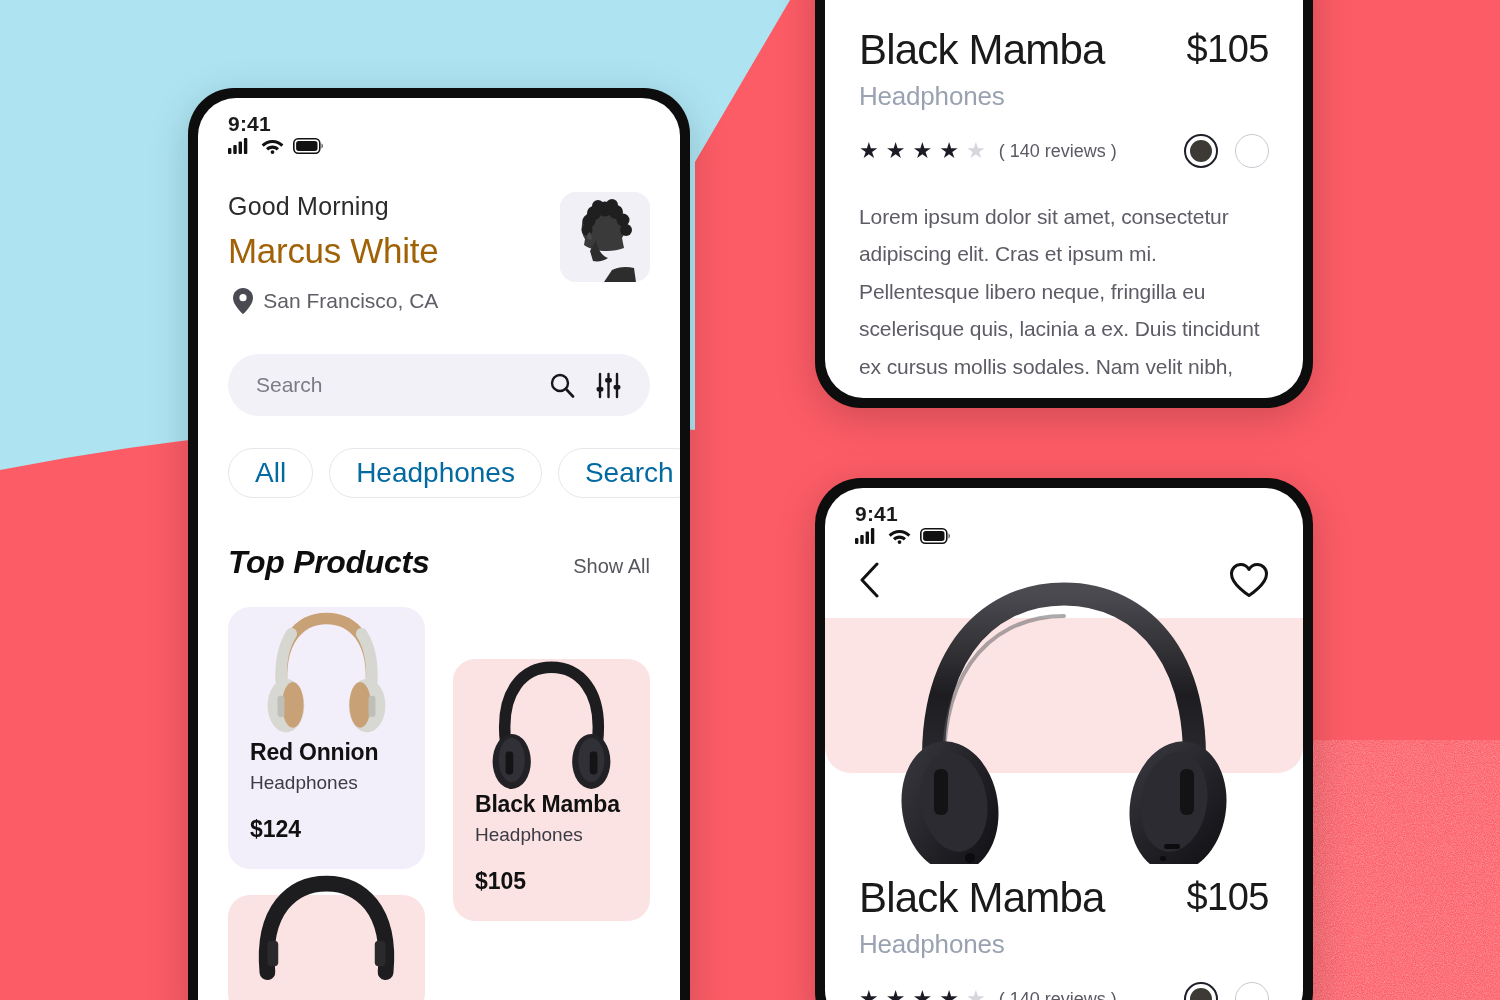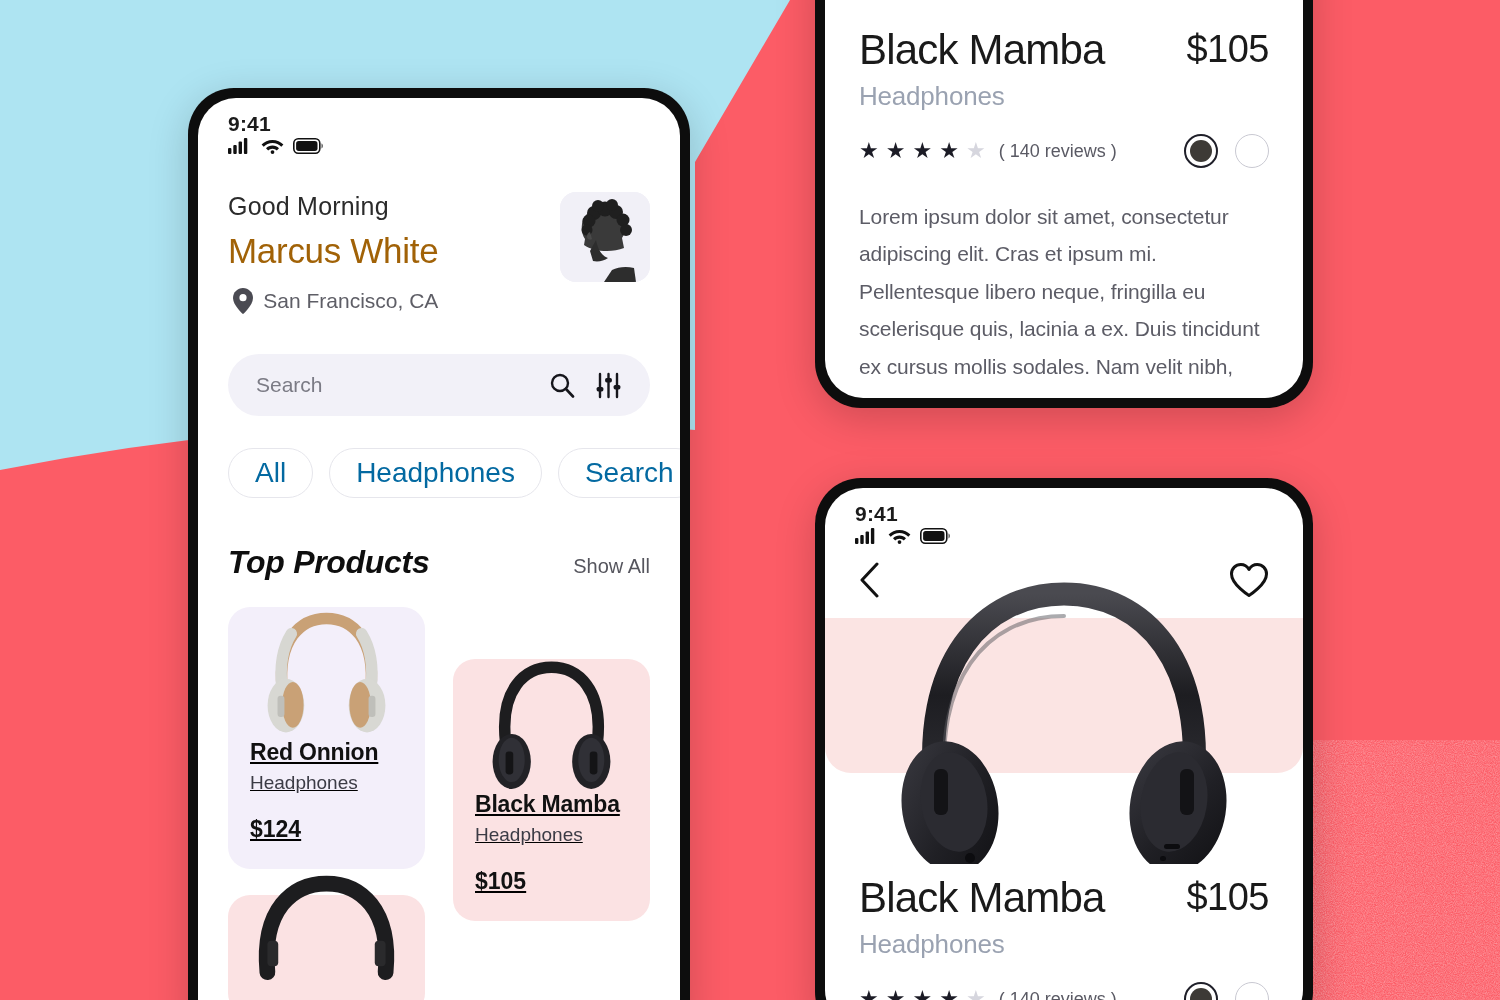--- a/index.html
+++ b/index.html
@@ -191,21 +191,20 @@
     margin-top: 26px;
     position: relative;
   }
   .col { flex: 1; display: flex; flex-direction: column; }
   .col-right { padding-top: 52px; }
 
   .pcard {
     border-radius: 22px;
     padding: 20px 22px 26px 22px;
     position: relative;
-    text-decoration: underline;
   }
   .pcard.lilac { background: #f3effa; }
   .pcard.blush { background: #fbe2e3; }
   .pcard-img {
     height: 150px;
     margin: -52px 0 14px 0;
     position: relative;
   }
   .pname {
     font-size: 23px;

